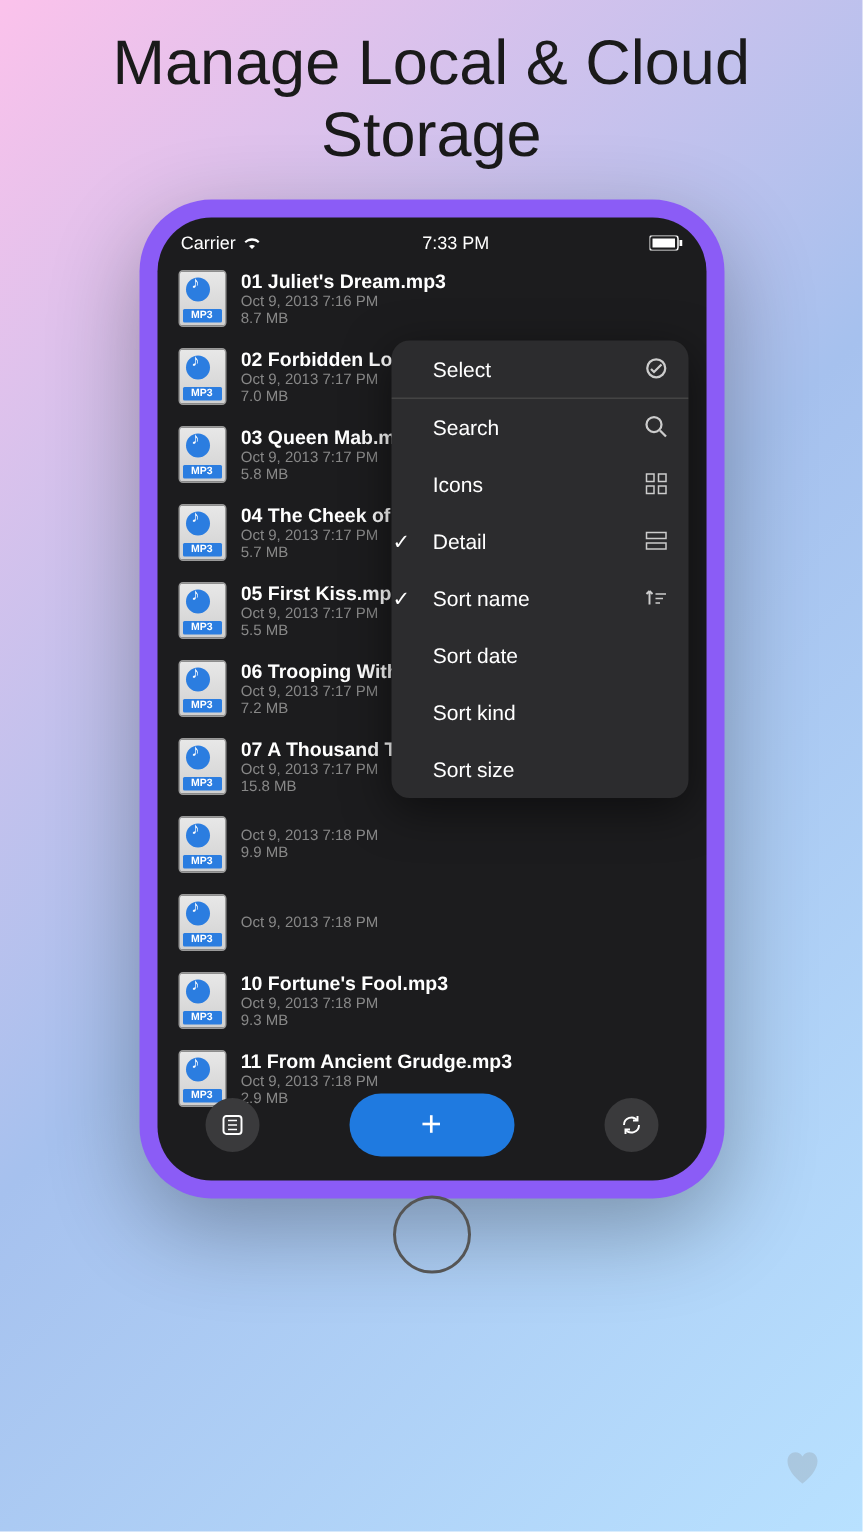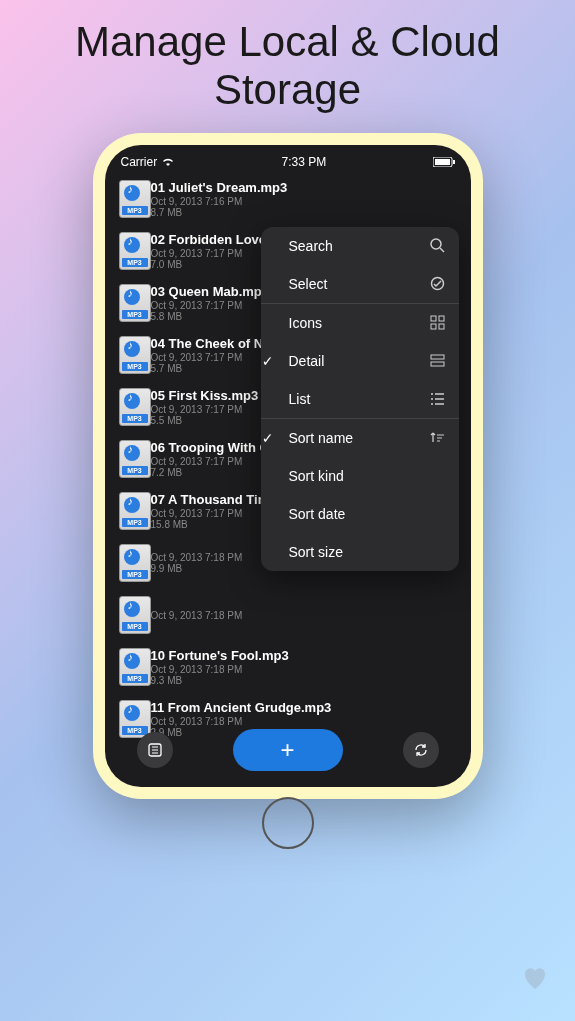--- a/index.html
+++ b/index.html
@@ -1,27 +1,27 @@
 <!DOCTYPE html>
 <html><head>
 <meta charset="utf-8">
 <style>
 *{margin:0;padding:0;box-sizing:border-box;font-family:-apple-system,BlinkMacSystemFont,sans-serif}
 body{width:575px;height:1021px;background:linear-gradient(135deg,#fbc2eb 0%,#a6c1ee 50%,#b8e1ff 100%);position:relative;overflow:hidden}
 .headline{text-align:center;font-size:42px;font-weight:400;color:#1a1a1a;padding:18px 20px 10px;line-height:1.15}
-.phone{width:390px;height:666px;background:#fef9c3;border-radius:48px;margin:8px auto;padding:12px;box-shadow:0 20px 60px rgba(0,0,0,.3)}
+.phone{width:390px;height:666px;background:#8b5cf6;border-radius:48px;margin:8px auto;padding:12px;box-shadow:0 20px 60px rgba(0,0,0,.3)}
 .screen{width:100%;height:100%;background:#1c1c1e;border-radius:36px;overflow:hidden;position:relative}
 .status{display:flex;justify-content:space-between;align-items:center;padding:10px 16px 4px;color:#fff;font-size:12px}
 .status-left{display:flex;align-items:center;gap:4px}
 .status-right{display:flex;align-items:center;gap:4px}
 .nav{display:flex;align-items:center;justify-content:space-between;padding:8px 14px;color:#aaa}
 .nav-title{color:#fff;font-size:15px;display:flex;align-items:center;gap:4px}
 .nav-right{display:flex;gap:18px;align-items:center}
 .list{overflow:hidden}
-.row{display:flex;align-items:center;padding:7px 14px;gap:0}
+.row{display:flex;align-items:center;padding:7px 14px;gap:10px}
 .ficon{width:32px;height:38px;background:linear-gradient(#e8e8e8,#d0d0d0);border-radius:3px;position:relative;flex-shrink:0;border:1px solid #999}
 .ficon::before{content:"";position:absolute;top:4px;left:4px;width:16px;height:16px;background:#2b7de0;border-radius:50%}
 .ficon::after{content:"♪";position:absolute;top:2px;left:8px;color:#fff;font-size:11px}
 .mp3tag{position:absolute;bottom:2px;left:2px;right:2px;background:#2b7de0;color:#fff;font-size:7px;font-weight:700;text-align:center;padding:1px 0;border-radius:1px}
 .info{flex:1;min-width:0}
 .fname{color:#fff;font-size:13px;font-weight:600;white-space:nowrap;overflow:hidden;text-overflow:ellipsis}
 .meta{color:#888;font-size:10px;margin-top:1px}
 .size{color:#888;font-size:10px}
 .menu{position:absolute;top:82px;right:12px;width:198px;background:#2c2c2e;border-radius:12px;box-shadow:0 8px 30px rgba(0,0,0,.5);overflow:hidden;z-index:10}
 .mitem{display:flex;align-items:center;justify-content:space-between;padding:11px 14px;color:#fff;font-size:14px;position:relative}
@@ -172,35 +172,35 @@
             </div>
             <div class="info">
               <div class="fname">11 From Ancient Grudge.mp3</div>
               <div class="meta">Oct 9, 2013 7:18 PM</div>
               <div class="size">2.9 MB</div>
             </div>
           </div>
         </div>
 
 <div class="menu">
+  <div class="mitem sep">
+            <span class="lbl">Select</span>
+            <span class="micon">
+              <svg width="15" height="15" viewBox="0 0 15 15">
+                <circle cx="7.5" cy="7.5" r="6" stroke="#ccc" fill="none" stroke-width="1.5"></circle>
+                <path d="M4 8l2 2 5-5" stroke="#ccc" fill="none" stroke-width="1.5"></path>
+              </svg>
+            </span>
+          </div>
   <div class="mitem">
             <span class="lbl">Search</span>
             <span class="micon">
               <svg width="15" height="15" viewBox="0 0 15 15">
                 <circle cx="6" cy="6" r="5" stroke="#ccc" fill="none" stroke-width="1.5"></circle>
                 <line x1="10" y1="10" x2="14" y2="14" stroke="#ccc" stroke-width="1.5"></line>
-              </svg>
-            </span>
-          </div>
-  <div class="mitem sep">
-            <span class="lbl">Select</span>
-            <span class="micon">
-              <svg width="15" height="15" viewBox="0 0 15 15">
-                <circle cx="7.5" cy="7.5" r="6" stroke="#ccc" fill="none" stroke-width="1.5"></circle>
-                <path d="M4 8l2 2 5-5" stroke="#ccc" fill="none" stroke-width="1.5"></path>
               </svg>
             </span>
           </div>
   <div class="mitem">
             <span class="lbl">Icons</span>
             <span class="micon">
               <svg width="15" height="15" viewBox="0 0 15 15">
                 <rect x="1" y="1" width="5" height="5" stroke="#ccc" fill="none"></rect>
                 <rect x="9" y="1" width="5" height="5" stroke="#ccc" fill="none"></rect>
                 <rect x="1" y="9" width="5" height="5" stroke="#ccc" fill="none"></rect>
@@ -211,50 +211,37 @@
   <div class="mitem">
             <span class="mcheck">✓</span>
             <span class="lbl">Detail</span>
             <span class="micon">
               <svg width="15" height="15" viewBox="0 0 15 15">
                 <rect x="1" y="2" width="13" height="4" stroke="#ccc" fill="none"></rect>
                 <rect x="1" y="9" width="13" height="4" stroke="#ccc" fill="none"></rect>
               </svg>
             </span>
           </div>
-  <div class="mitem sep">
-            <span class="lbl">List</span>
-            <span class="micon">
-              <svg width="15" height="15" viewBox="0 0 15 15">
-                <circle cx="2" cy="3" r="1" fill="#ccc"></circle>
-                <line x1="5" y1="3" x2="14" y2="3" stroke="#ccc" stroke-width="1.5"></line>
-                <circle cx="2" cy="8" r="1" fill="#ccc"></circle>
-                <line x1="5" y1="8" x2="14" y2="8" stroke="#ccc" stroke-width="1.5"></line>
-                <circle cx="2" cy="13" r="1" fill="#ccc"></circle>
-                <line x1="5" y1="13" x2="14" y2="13" stroke="#ccc" stroke-width="1.5"></line>
-              </svg>
-            </span>
-          </div>
   <div class="mitem">
             <span class="mcheck">✓</span>
             <span class="lbl">Sort name</span>
             <span class="micon">
               <svg width="15" height="15" viewBox="0 0 15 15">
                 <path d="M3 12V3M3 3l-2 2M3 3l2 2" stroke="#ccc" fill="none" stroke-width="1.3"></path>
                 <line x1="7" y1="5" x2="14" y2="5" stroke="#ccc"></line>
                 <line x1="7" y1="8" x2="12" y2="8" stroke="#ccc"></line>
                 <line x1="7" y1="11" x2="10" y2="11" stroke="#ccc"></line>
               </svg>
             </span>
           </div>
   <div class="mitem">
+            <span class="lbl">Sort date</span>
+          </div>
+  <div class="mitem">
             <span class="lbl">Sort kind</span>
-          </div>
-  <div class="mitem">
-            <span class="lbl">Sort date</span>
           </div>
   <div class="mitem">
             <span class="lbl">Sort size</span>
           </div>
 </div>
 
 <div class="bottom">
   <div class="btn-circ">
     <svg width="16" height="16" viewBox="0 0 16 16">
               <rect x="2" y="2" width="12" height="12" stroke="#fff" fill="none" stroke-width="1.3" rx="2"></rect>

